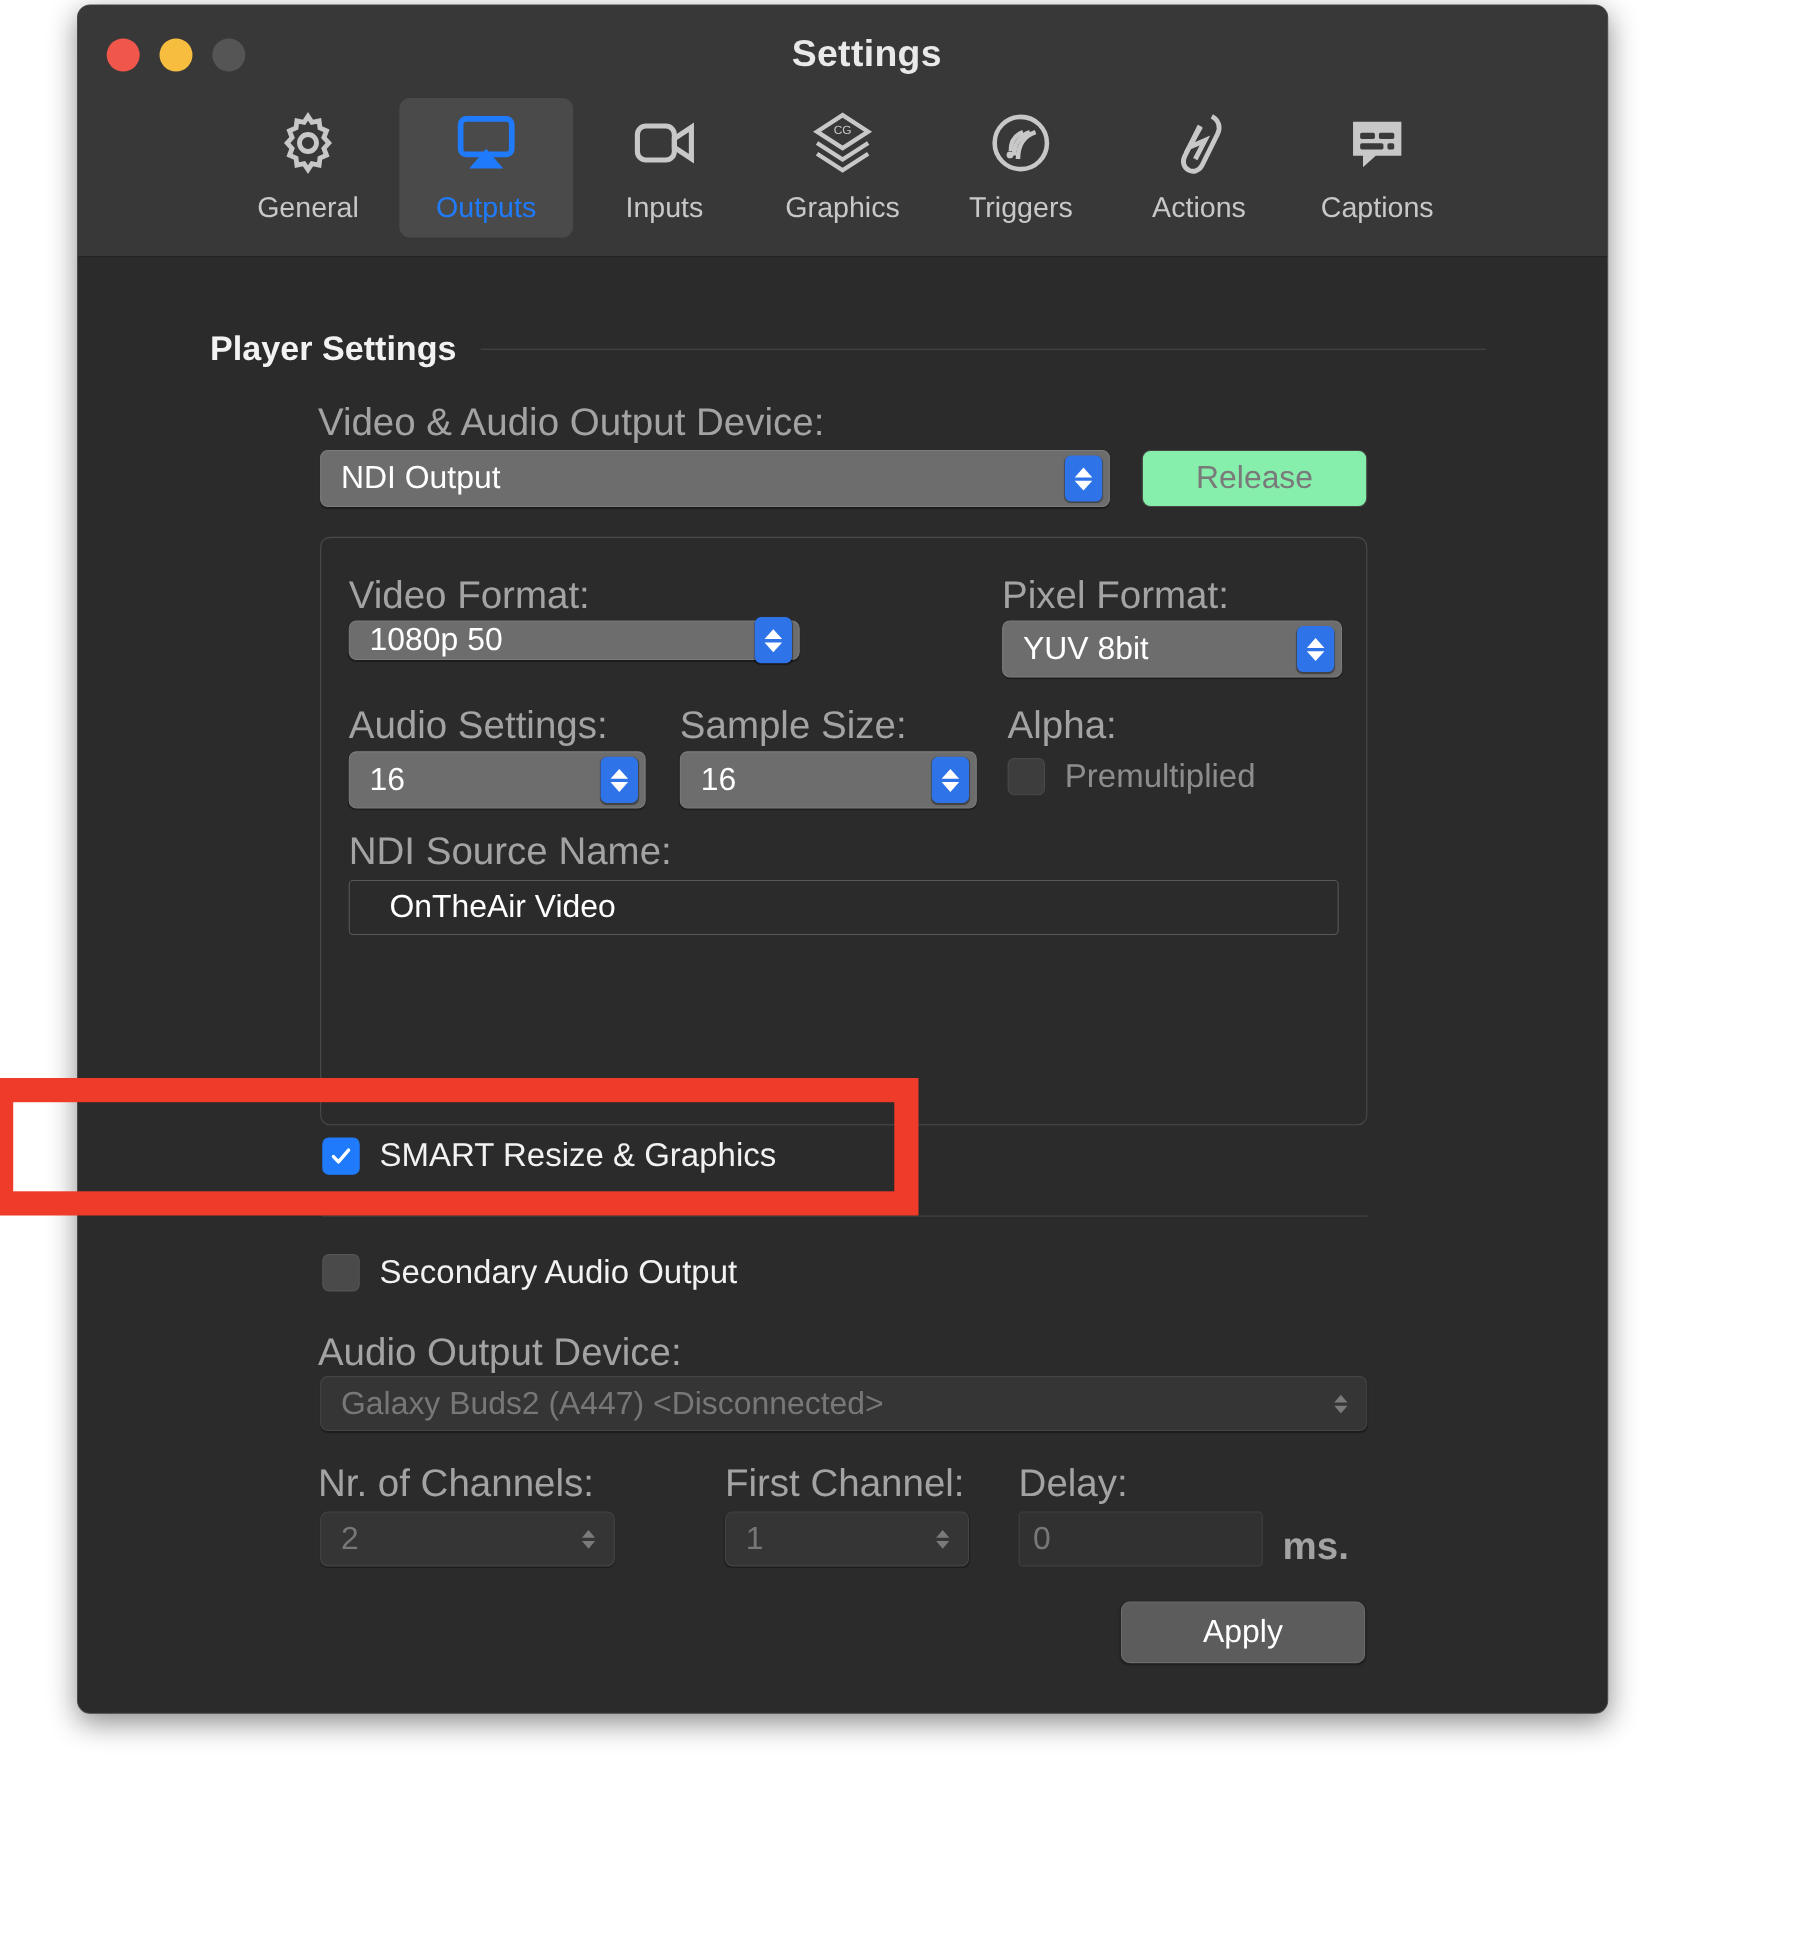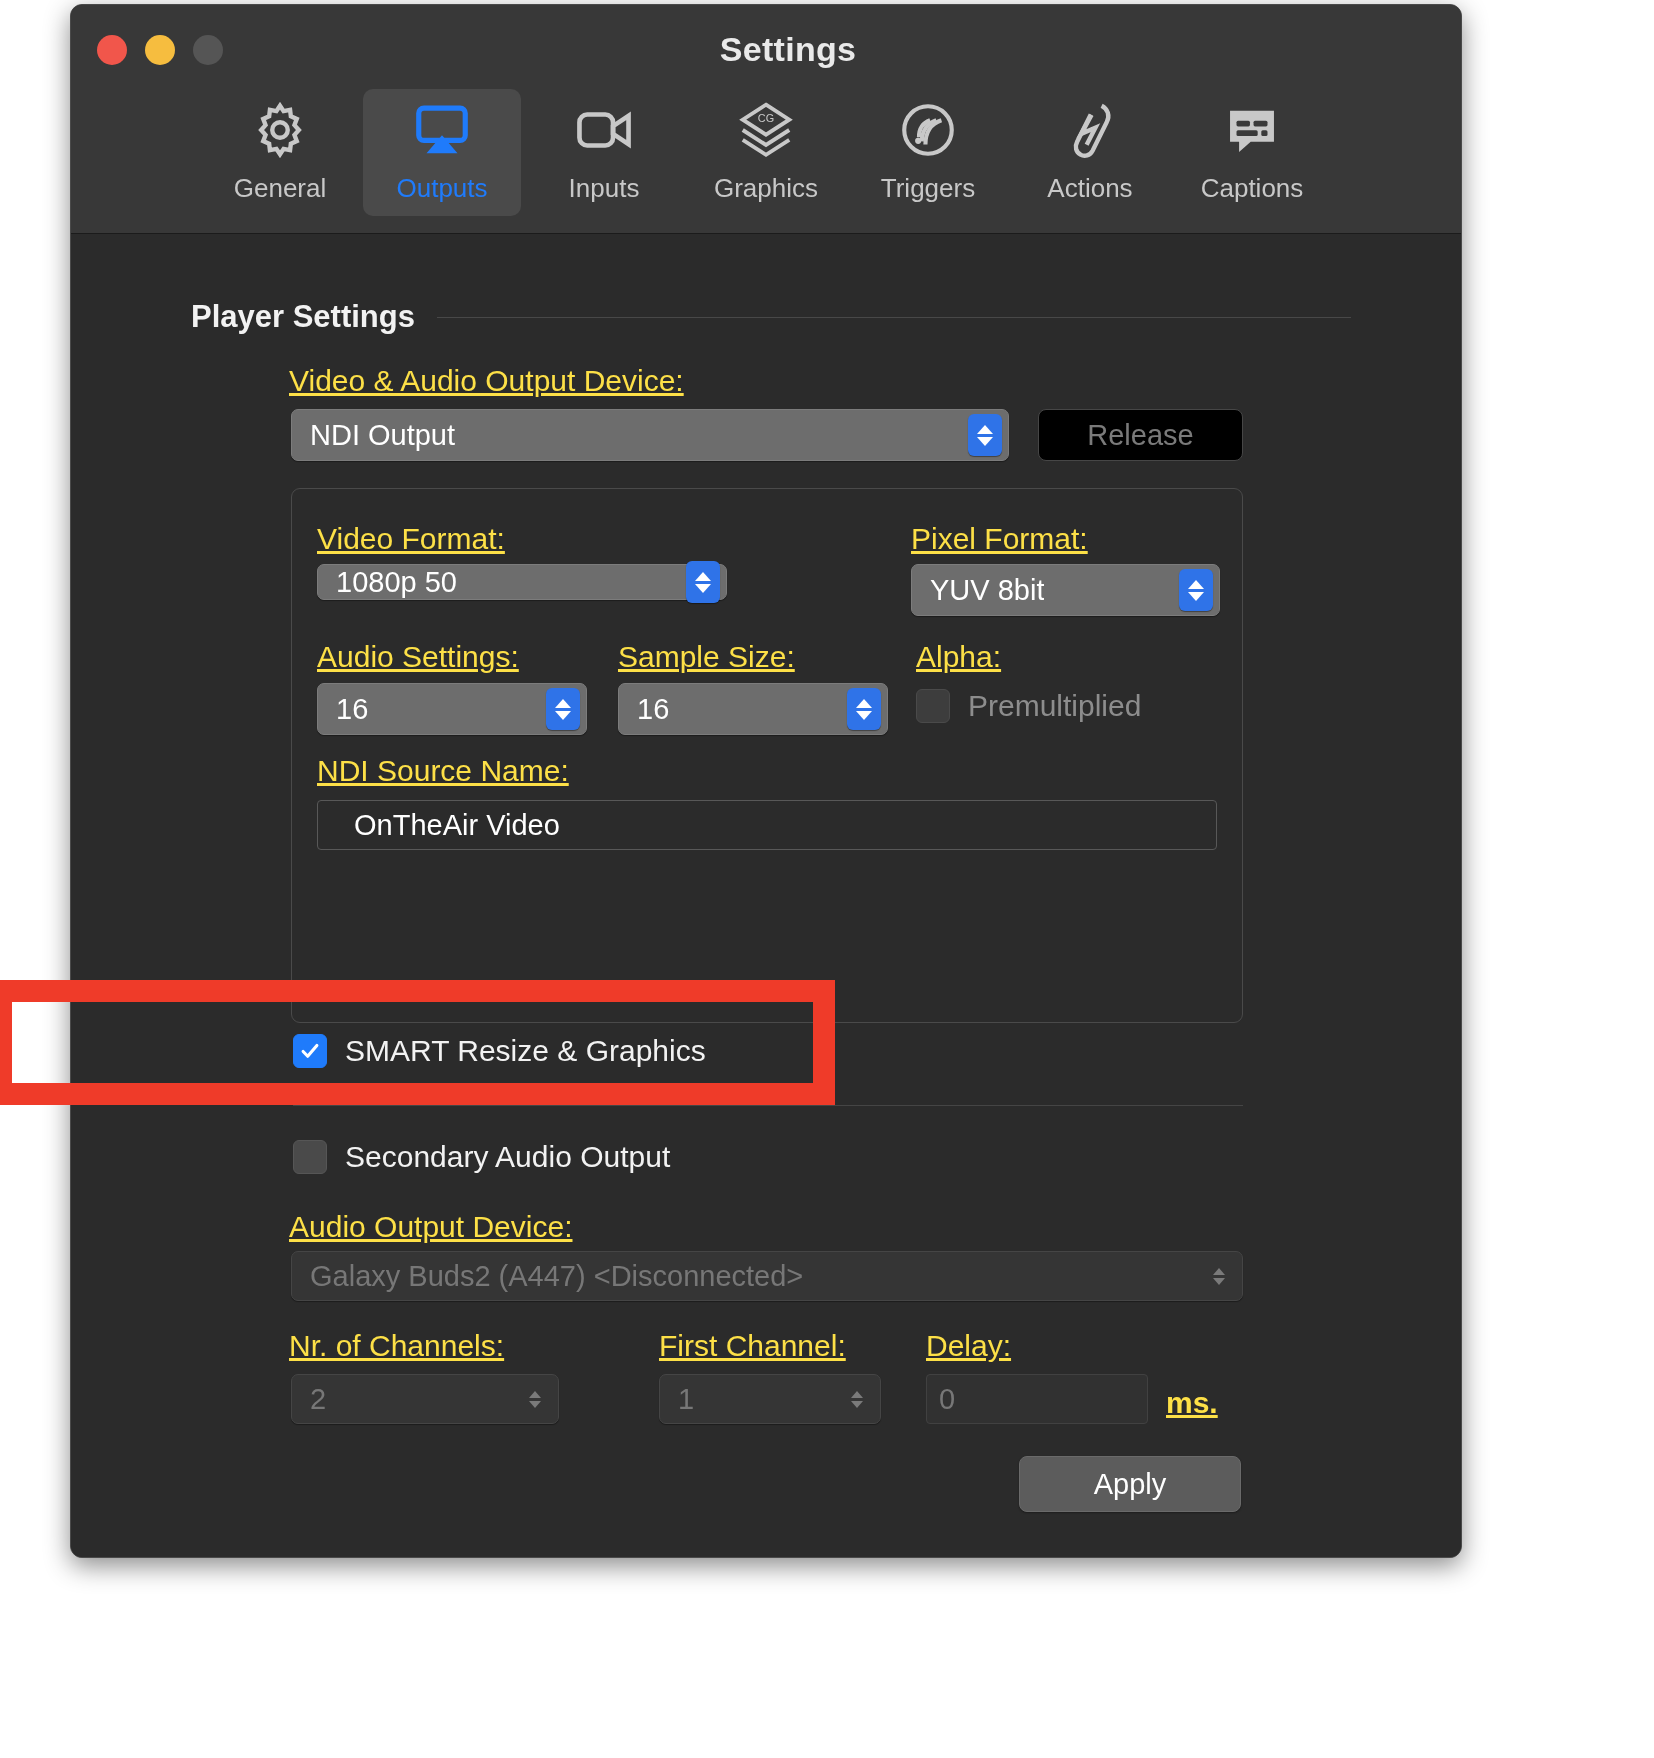--- a/index.html
+++ b/index.html
@@ -120,24 +120,23 @@
   .section-head .rule {
     flex: 1;
     height: 1px;
     background: #484848;
   }
 
   .content { position: absolute; left: 0; top: 0; right: 0; bottom: 0; }
 
   .lbl {
     position: absolute;
-    color: #fde047;
-    font-size: 30px;
+    color: #a3a3a3;
+    font-size: 35px;
     white-space: nowrap;
-    text-decoration: underline;
   }
 
   
   .popup {
     position: absolute;
     background: #6d6d6d;
     border-radius: 7px;
     border: 1px solid #7c7c7c;
     box-sizing: border-box;
     display: flex;
@@ -186,21 +185,21 @@
     border: 1px solid #6a6a6a;
     color: #ffffff;
     font-size: 29px;
     display: flex;
     align-items: center;
     justify-content: center;
     box-shadow: 0 1px 2px rgba(0,0,0,0.35);
     box-sizing: border-box;
   }
   .btn.disabled {
-    background: #000000;
+    background: #86efac;
     border: 1px solid #464646;
     color: #7a7a7a;
     box-shadow: none;
   }
 
   
   .groupbox {
     position: absolute;
     border: 1px solid #4a4a4a;
     border-radius: 9px;

